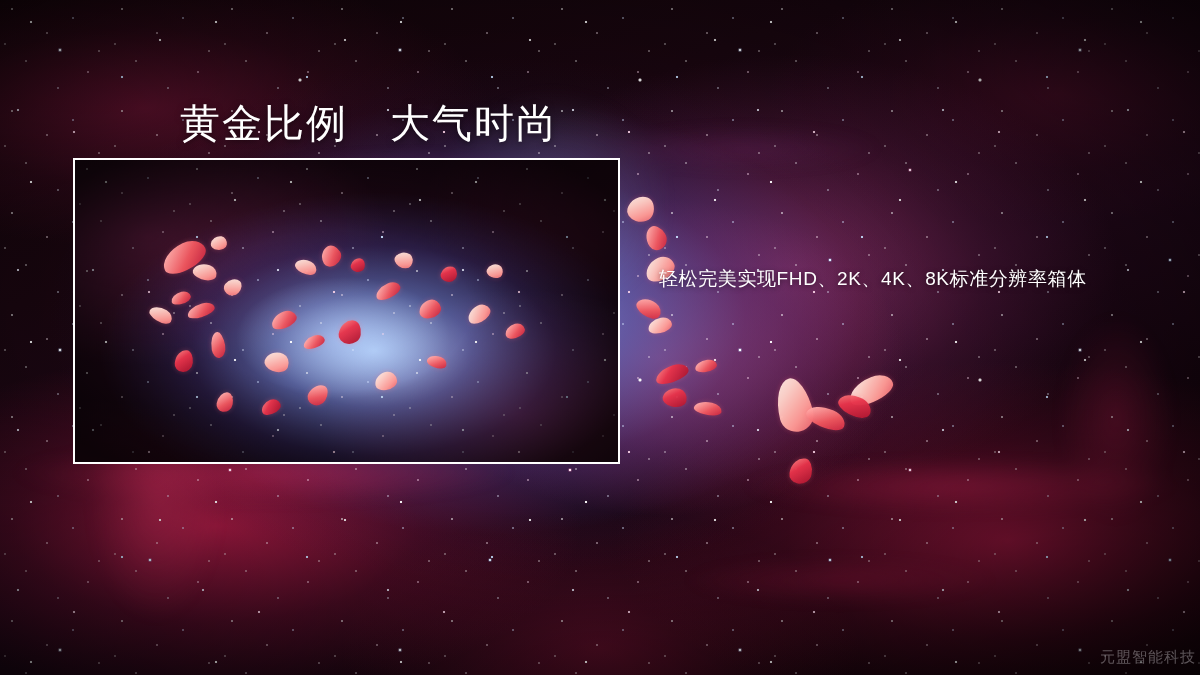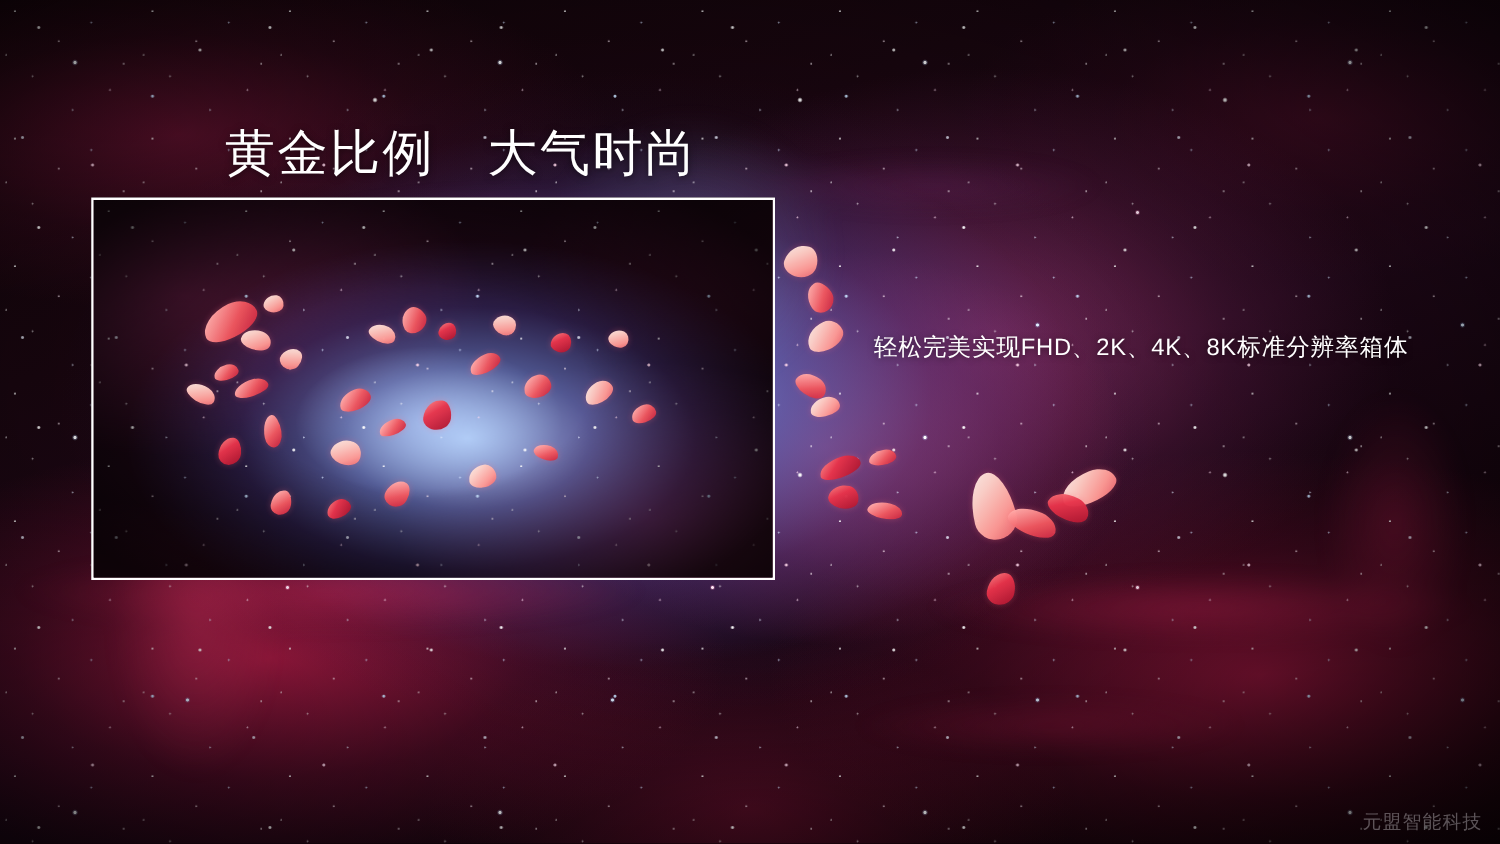--- a/index.html
+++ b/index.html
@@ -142,25 +142,24 @@
     left:659px; top:258px;
     width:510px;
   }
   #body-copy .line{
     font-size:19px;
     line-height:42px;
     color:#ffffff;
     letter-spacing:0.6px;
     white-space:nowrap;
     text-shadow:0 1px 5px rgba(0,0,0,0.5);
-    margin-left:40px;
   }
   #watermark{
     position:absolute;
-    right:14px; bottom:8px;
+    right:4px; bottom:8px;
     font-size:15px;
     letter-spacing:1px;
     color:rgba(210,205,210,0.40);
   }
 </style>
 </head>
 <body>
 
 <div id="slide">
 

